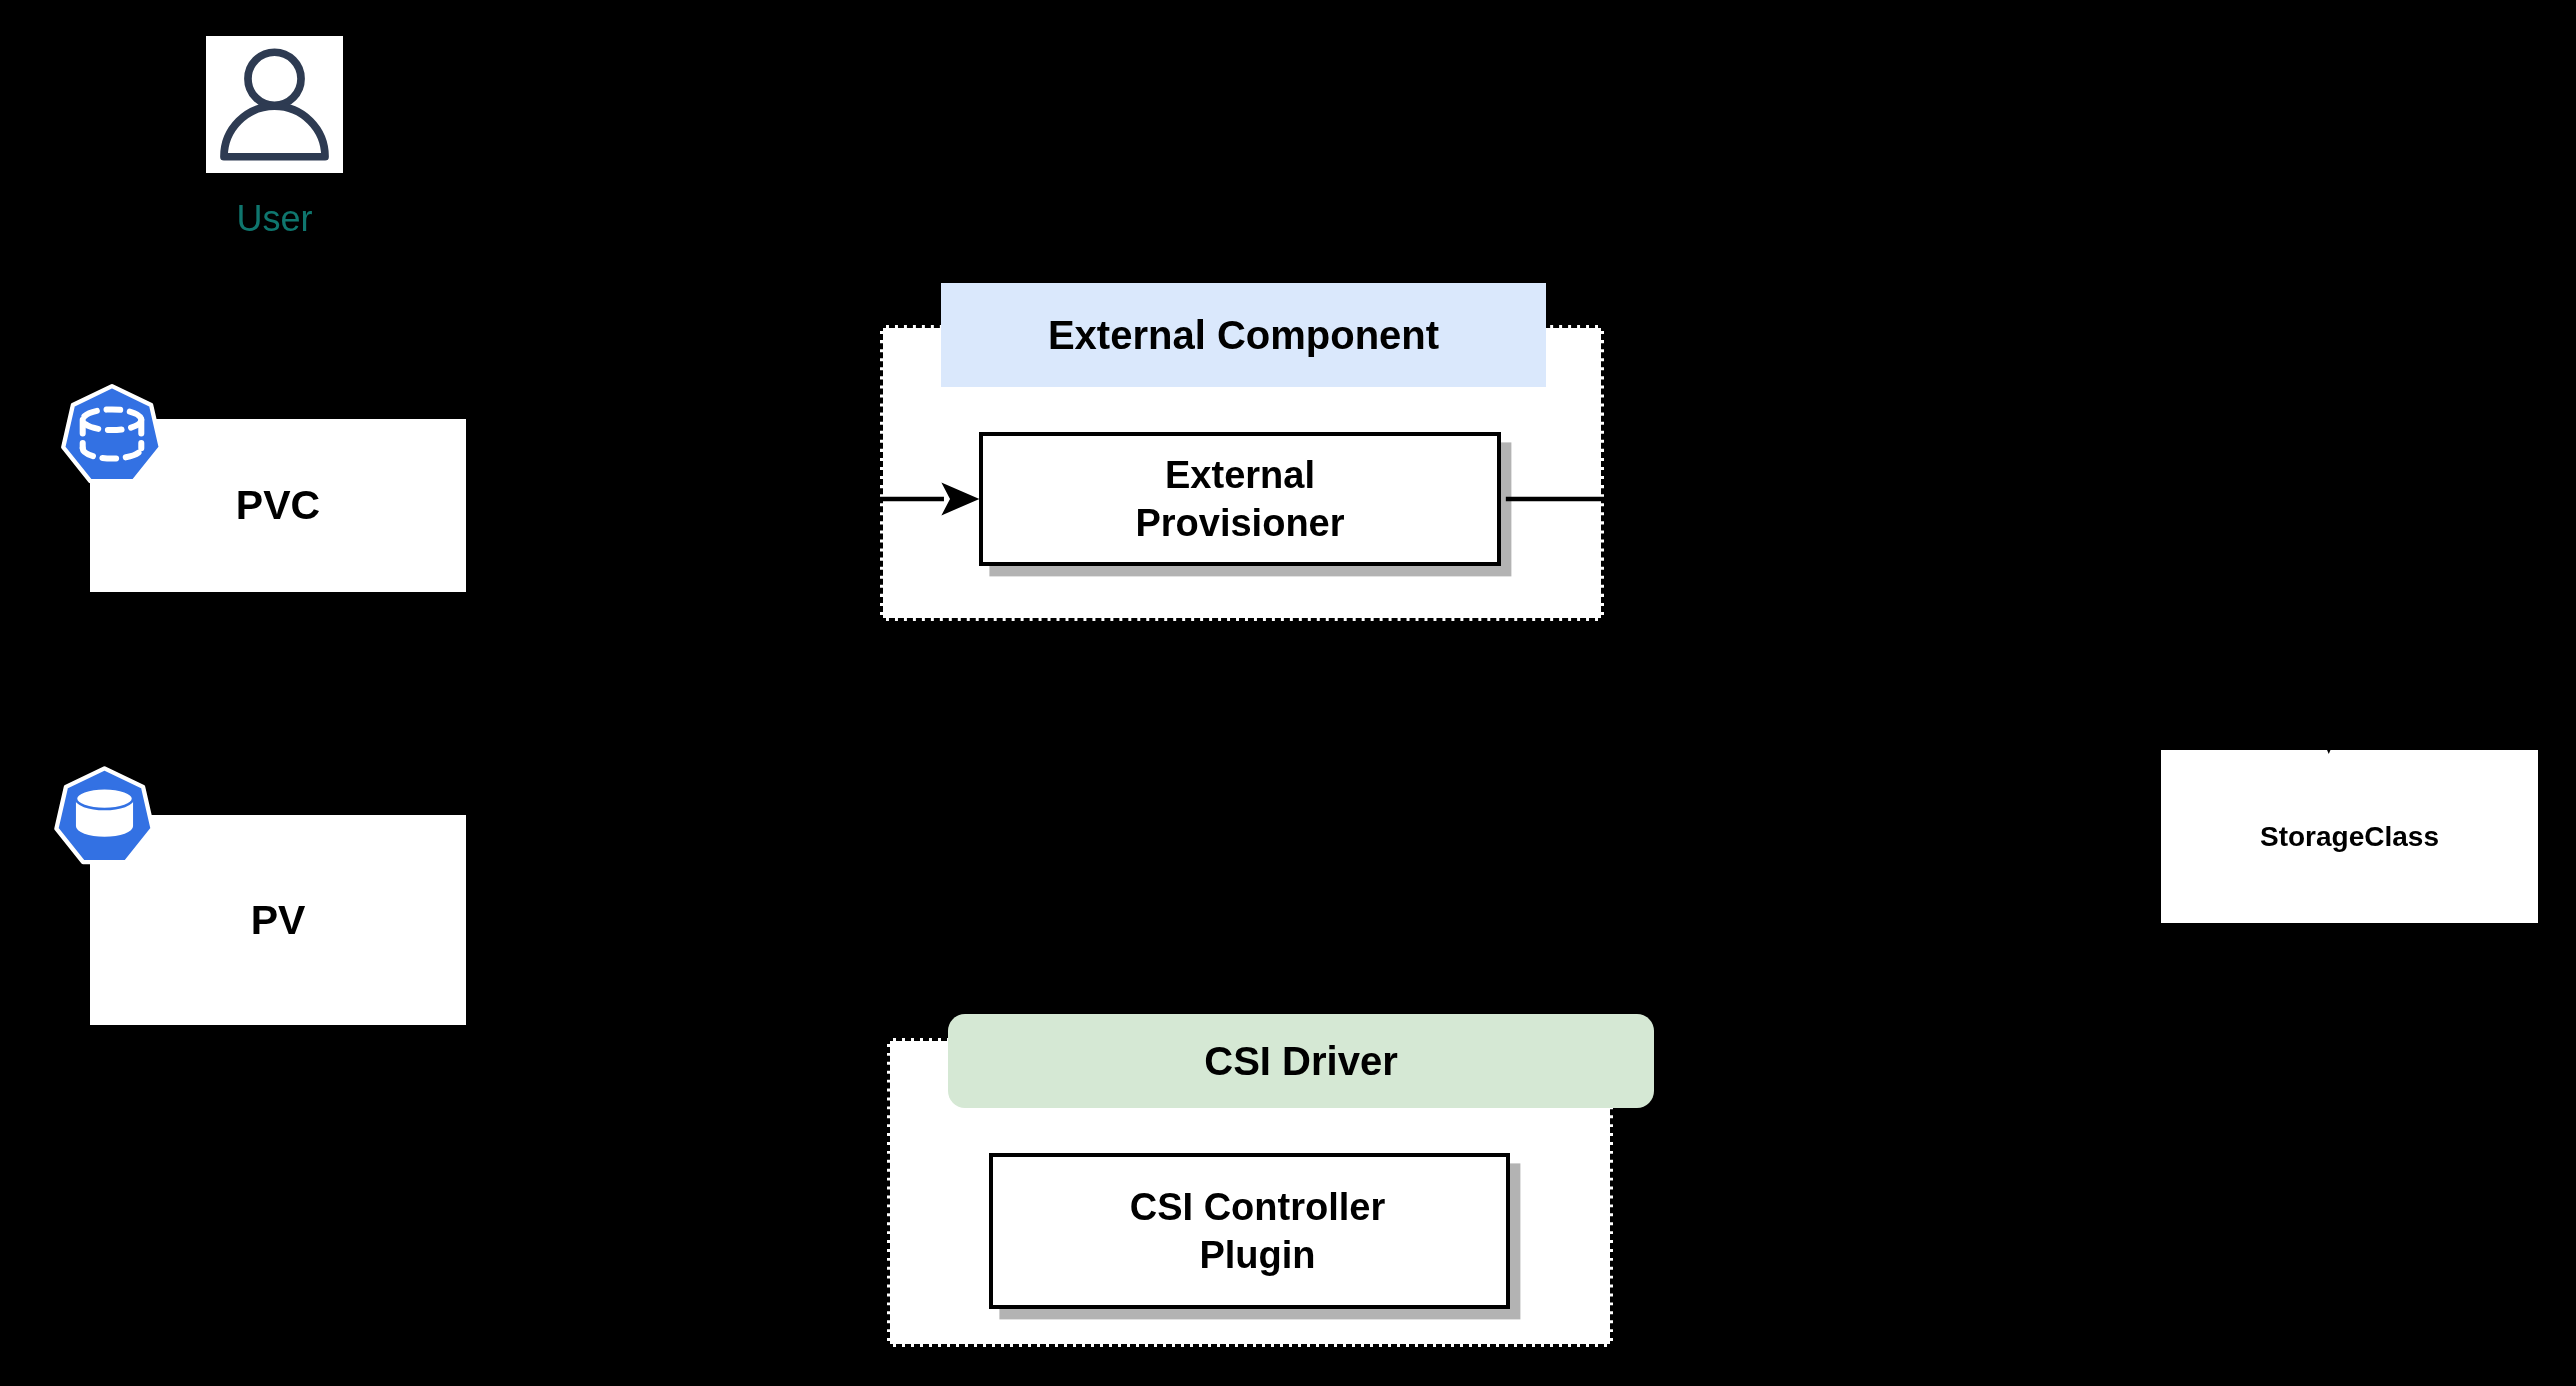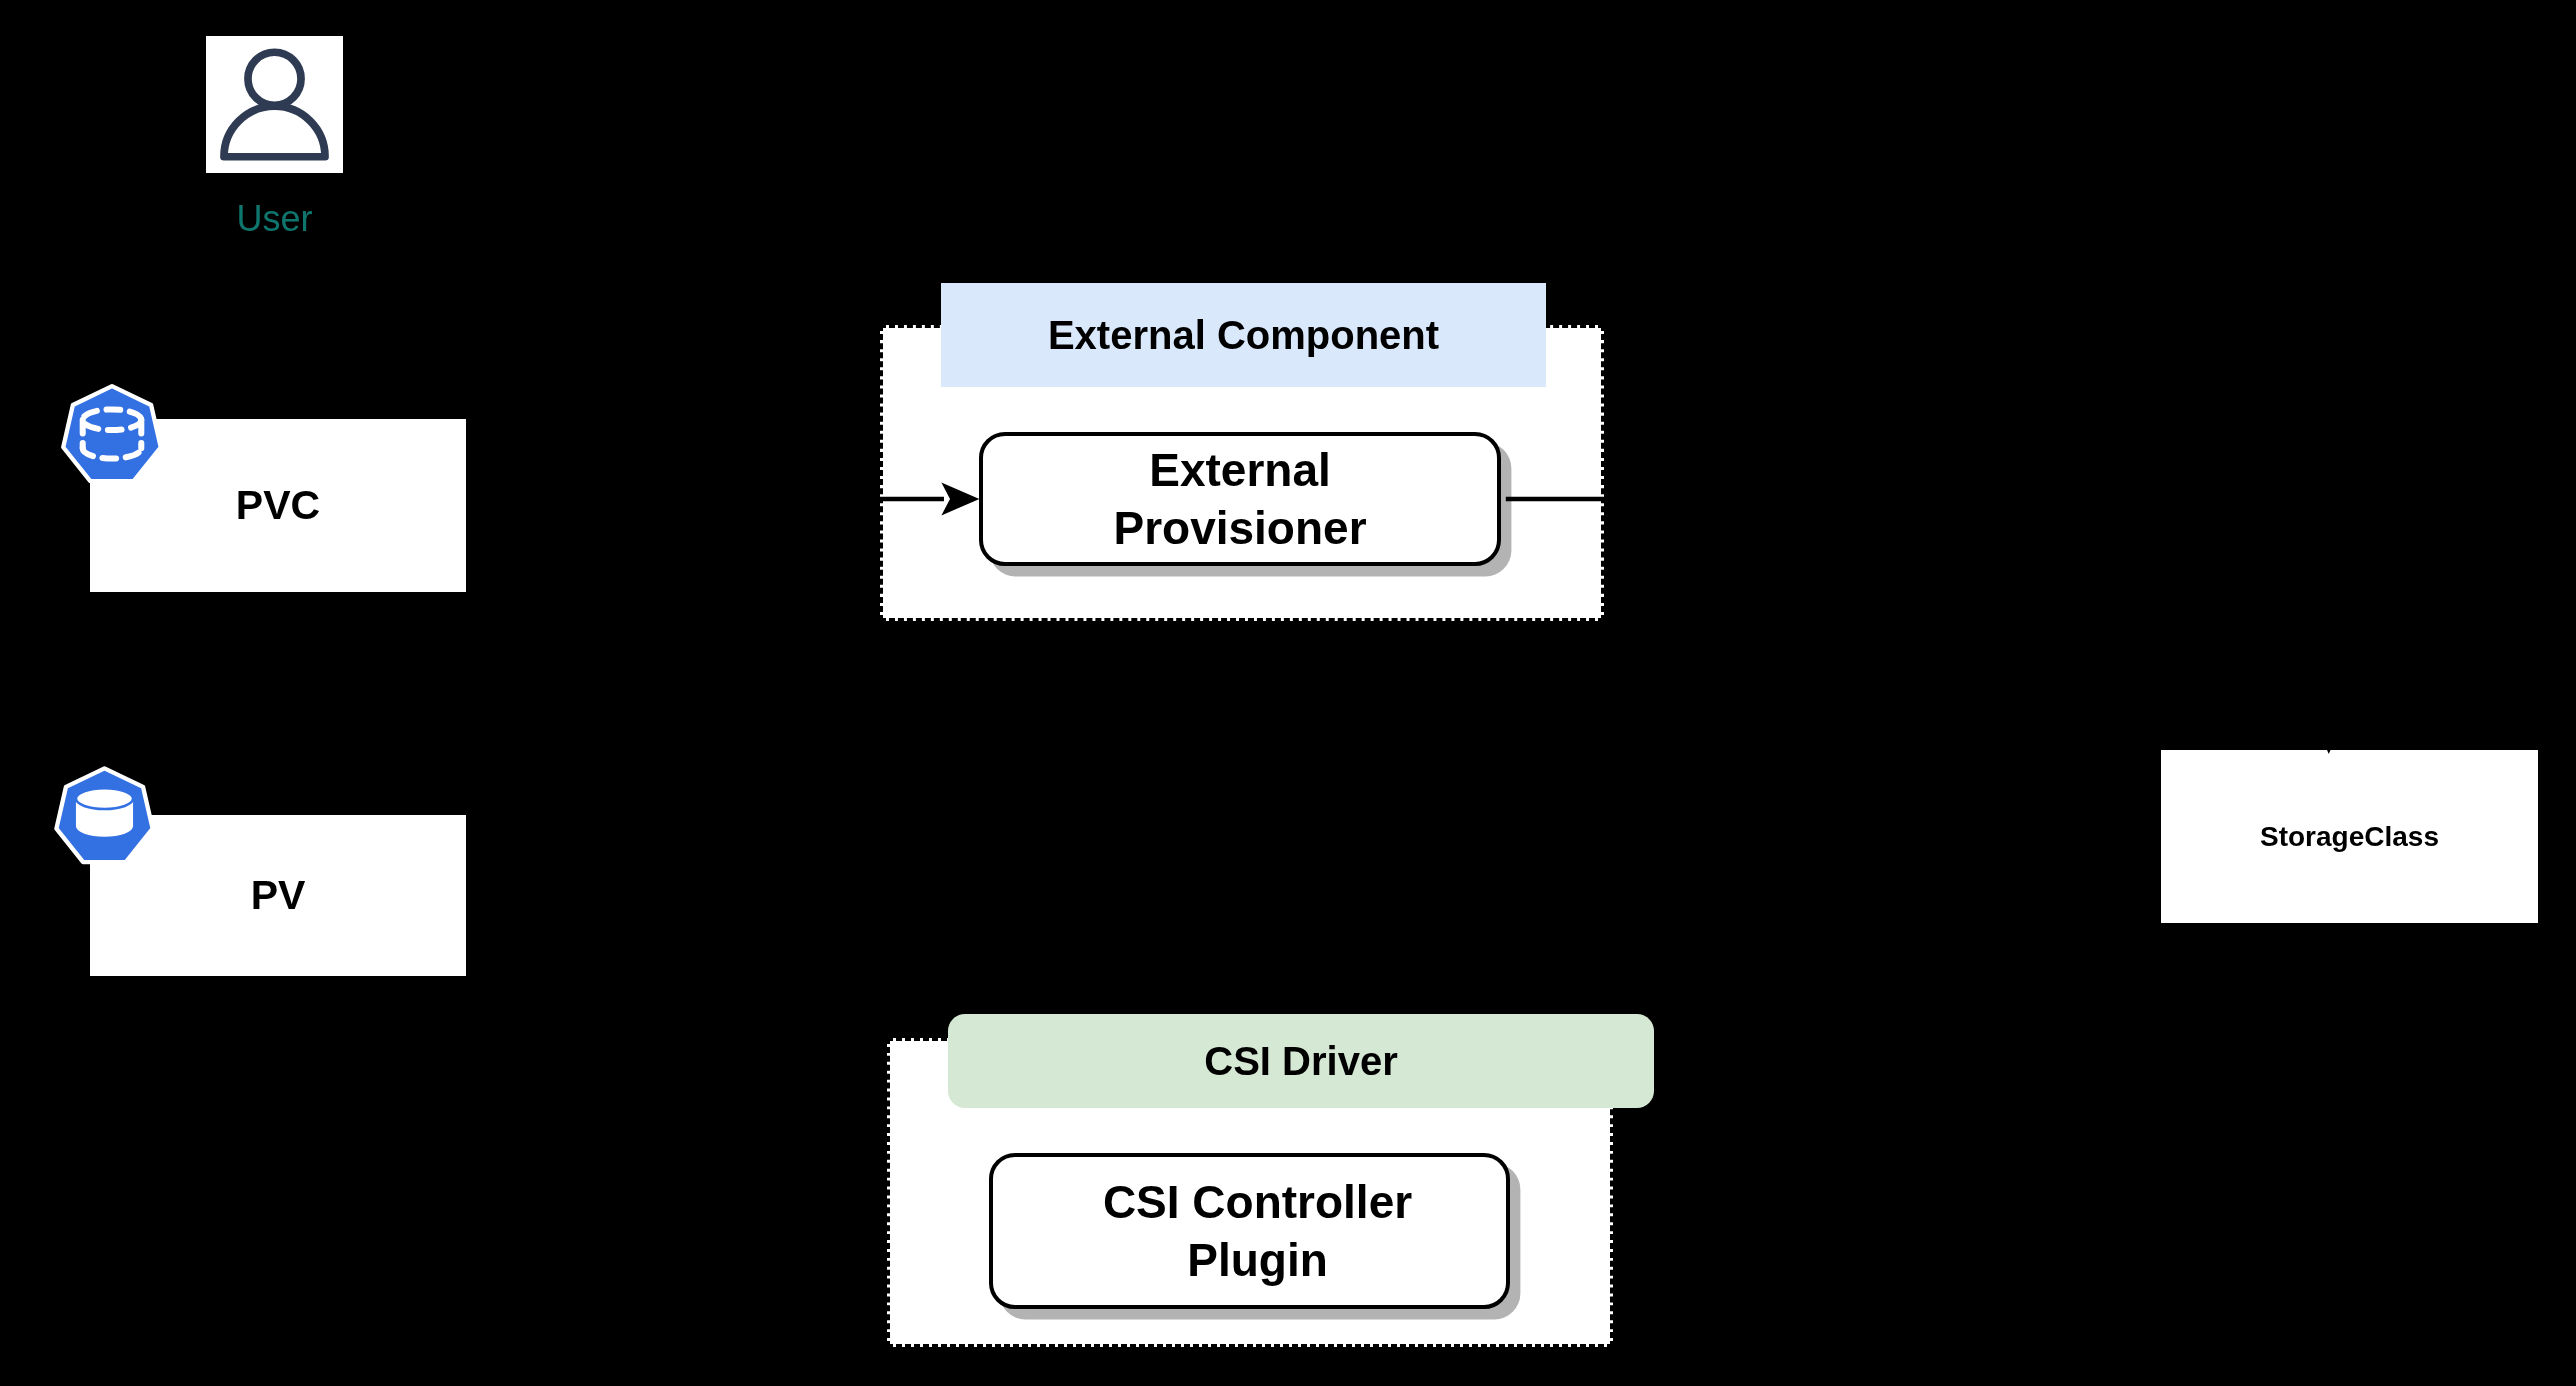--- a/index.html
+++ b/index.html
@@ -14,21 +14,21 @@
   }
   .boxed{border:4.3px solid #000;box-shadow:10.4px 10.4px 0 #b3b3b3;}
   .group{
     position:absolute;box-sizing:border-box;background:#fff;
     border:3.5px dashed #000;
   }
   .group-header{
     position:absolute;box-sizing:border-box;display:flex;align-items:center;
     justify-content:center;text-align:center;font-weight:700;font-size:40px;color:#000;
   }
-  .two-line{white-space:pre-line;line-height:1.27;font-size:46px;border-radius:26px;}
+  .two-line{white-space:pre-line;line-height:1.27;font-size:38px;}
   .label-lg{font-size:41px;}
   .label-md{font-size:28px;}
   .user-label{
     position:absolute;display:flex;align-items:center;justify-content:center;
     font-size:36px;font-weight:400;
   }
   .icon-wrap{position:absolute;}
   svg{display:block;}
   .edges{position:absolute;left:0;top:0;pointer-events:none;}
 </style>
@@ -53,21 +53,21 @@
   <span class="icon-wrap" style="left:60px;top:381px;">
     <svg width="104" height="112" viewBox="0 0 120 130">
       <polygon points="60,6 105.4,27.9 116.6,76.9 85.2,116.3 34.8,116.3 3.4,76.9 14.6,27.9" fill="#3371E3" stroke="#fff" stroke-width="5" stroke-linejoin="round"></polygon>
       <ellipse cx="60" cy="45" rx="34" ry="12" fill="none" stroke="#fff" stroke-width="7" stroke-dasharray="16 11" stroke-linecap="round"></ellipse>
       <path d="M26 45 V 78" fill="none" stroke="#fff" stroke-width="7" stroke-dasharray="16 11" stroke-linecap="round"></path>
       <path d="M94 45 V 78" fill="none" stroke="#fff" stroke-width="7" stroke-dasharray="16 11" stroke-linecap="round"></path>
       <path d="M26 78 A 34 12 0 0 0 94 78" fill="none" stroke="#fff" stroke-width="7" stroke-dasharray="16 11" stroke-linecap="round"></path>
     </svg>
   </span>
 
-  <div class="node label-lg" style="left:90px;top:815px;width:376px;height:161px;">
+  <div class="node label-lg" style="left:90px;top:815px;width:376px;height:210px;">
     <span>PV</span>
   </div>
   <span class="icon-wrap" style="left:52px;top:764px;">
     <svg width="105" height="109" viewBox="0 0 121 126">
       <polygon points="60.5,5 105.1,26.5 116.1,74.7 85.2,113.4 35.8,113.4 4.9,74.7 15.9,26.5" fill="#3371E3" stroke="#fff" stroke-width="5" stroke-linejoin="round"></polygon>
       <path d="M27.5 40 L27.5 72 A 33 12 0 0 0 93.5 72 L93.5 40 Z" fill="#fff"></path>
       <ellipse cx="60.5" cy="40" rx="33" ry="12" fill="#fff" stroke="#3371E3" stroke-width="3"></ellipse>
     </svg>
   </span>
 

